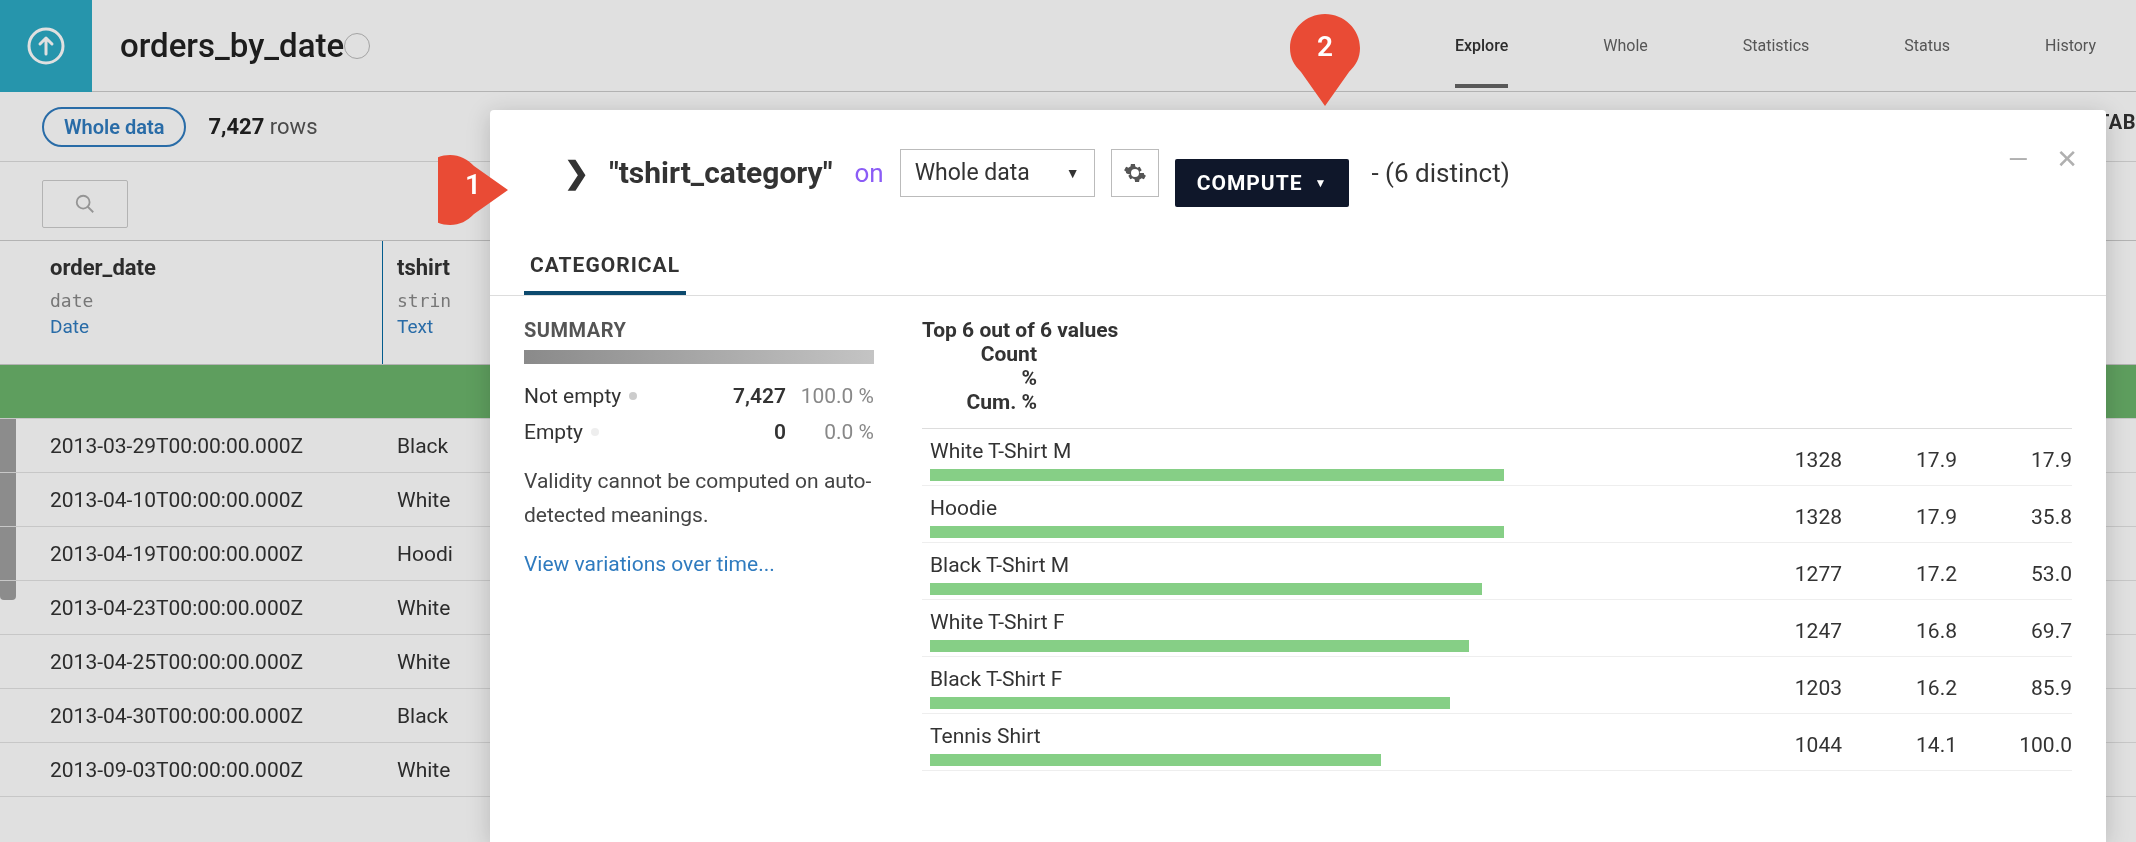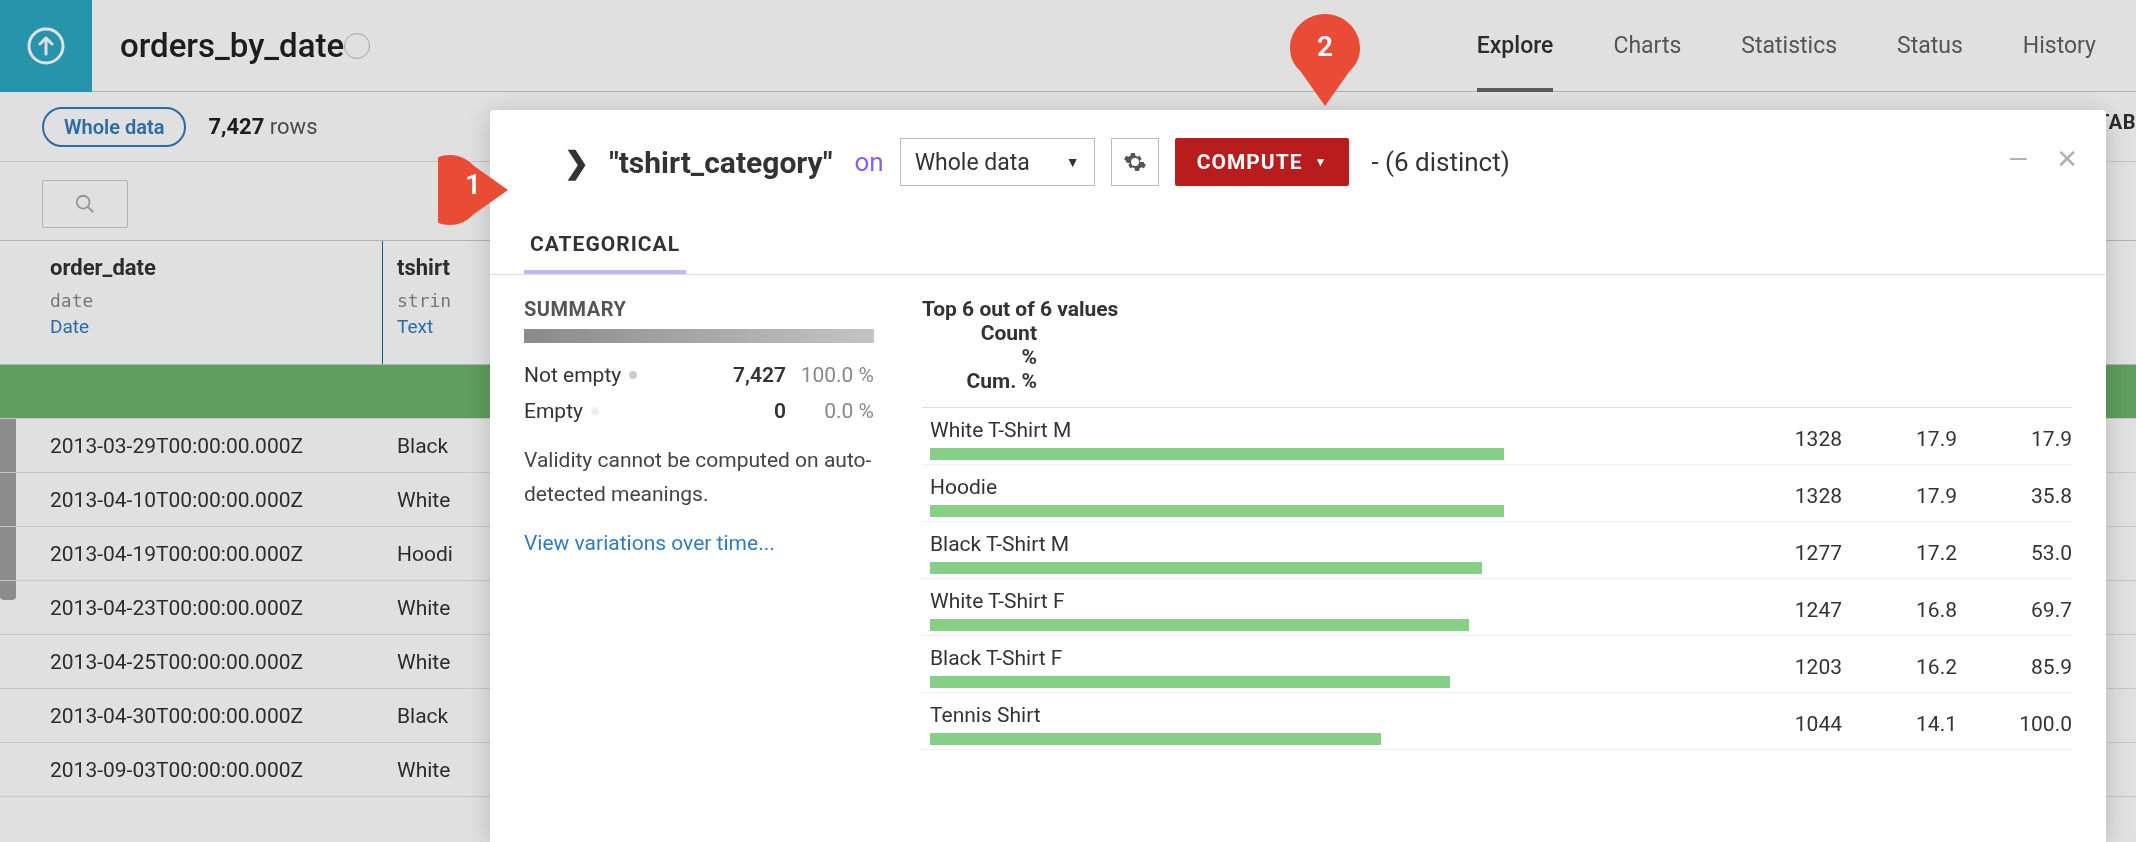--- a/index.html
+++ b/index.html
@@ -8,21 +8,21 @@
 
 .overlay { position: absolute; inset: 0; background: rgba(0,0,0,0.12); pointer-events: none; z-index: 5; }
 
 
 .header { display: flex; align-items: center; height: 92px; border-bottom: 1px solid #ccc; position: relative; z-index: 1; }
 .logo { width: 92px; height: 92px; background: #2caac4; display:flex; align-items:center; justify-content:center; }
 .logo svg { width: 48px; height: 48px; }
 .hdr-title { font-size: 33px; font-weight: 500; color: #222; margin-left: 28px; flex: 0 0 auto; display:flex; align-items:center; }
 .title-icon { width:26px; height:26px; border:1.5px solid #bbb; border-radius:50%; display:inline-block; position:relative; }
 .spacer { flex:1; }
-.topnav { display:flex; gap: 60px; margin-right: 40px; font-size: 23px; color:#626262; }
+.topnav { display:flex; gap: 95px; margin-right: 40px; font-size: 16px; color:#626262; }
 .topnav .active { color:#333; font-weight:500; position:relative; }
 .topnav .active::after { content:""; position:absolute; left:0; right:0; bottom:-33px; height:4px; background:#666; }
 
 
 .subhdr { height: 70px; display:flex; align-items:center; padding-left: 42px; border-bottom:1px solid #ddd; position:relative; z-index:1; }
 .pill { border:2px solid #2f7bbf; color:#2f7bbf; font-weight:600; font-size:20px; padding:6px 20px; border-radius:24px; }
 .rowcount { margin-left: 22px; font-size:22px; color:#555; }
 .rowcount b { font-weight:700; color:#222; }
 .tab-label { position:absolute; right: 0; top: 18px; font-size:20px; font-weight:700; color:#333; padding-right:0; letter-spacing:0.5px; }
 
@@ -46,26 +46,26 @@
 
 
 .panel { position:absolute; z-index:10; left: 490px; right: 30px; top: 110px; bottom:0; background:#fff; box-shadow: 0 4px 24px rgba(0,0,0,0.18); border-radius:4px 4px 0 0; overflow:hidden; }
 .panel-hdr { display:flex; align-items:center; padding: 28px 34px 20px 74px; gap: 16px; font-size:28px; color:#333; }
 .panel-hdr .chev { font-size:30px; font-weight:900; margin-right:4px; }
 .col-title { font-size:30px; font-weight:700; }
 .on-lbl { font-size:26px; color:#8b5cf6; margin-left:6px; }
 .dd { height:48px; border:1px solid #bbb; background:#fff; display:flex; align-items:center; padding:0 14px; font-size:23px; gap:36px; }
 .dd .tri { font-size:14px; }
 .gear { width:48px; height:48px; border:1px solid #bbb; display:flex; align-items:center; justify-content:center; font-size:24px; color:#555; }
-.compute { height:48px; background:#b91c1c; color:#fff; font-weight:700; font-size:21px; letter-spacing:1px; padding:0 22px; display:flex; align-items:center; gap:12px; border-radius:2px; }
+.compute { height:48px; background:#0f172a; color:#fff; font-weight:700; font-size:21px; letter-spacing:1px; padding:0 22px; display:flex; align-items:center; gap:12px; border-radius:2px;margin-top:21px; }
 .compute .tri { font-size:12px; }
 .distinct { font-size:26px; color:#333; margin-left:6px; }
 .panel-ctrls { position:absolute; right:28px; top:34px; display:flex; gap:28px; color:#b0b0b0; font-size:26px; }
 
-.cat-tab { margin: 18px 0 0 34px; font-size:21px; font-weight:700; letter-spacing:1px; color:#333; padding:8px 6px 14px 6px; border-bottom:4px solid #c4b5fd; display:inline-block; }
+.cat-tab { margin: 18px 0 0 34px; font-size:21px; font-weight:700; letter-spacing:1px; color:#333; padding:8px 6px 14px 6px; border-bottom:4px solid #0c4a6e; display:inline-block; }
 .divider { height:1px; background:#ddd; margin-left:0; }
 
 .body { display:flex; padding: 22px 34px 0 34px; gap: 48px; }
 .summary { width: 350px; flex:0 0 350px; }
 .sumtitle { font-size:20px; font-weight:700; color:#555; letter-spacing:0.5px; margin-bottom:8px; }
 .sumbar { height:14px; background: linear-gradient(to right, #8a8a8a, #c4c4c4); margin-bottom:14px; }
 .sumrow { display:flex; align-items:center; font-size:21px; color:#333; gap:8px; line-height:36px; }
 .sumrow .dot { width:8px; height:8px; background:#ccc; border-radius:50%; display:inline-block; }
 .sumrow.empty .dot { background:#eee; }
 .sumrow .val { margin-left:auto; font-weight:600; color:#333; }
@@ -99,21 +99,21 @@
         <path d="M24 32 V16 M24 16 l-6 6 M24 16 l6 6" stroke="#fff" stroke-width="3" fill="none" stroke-linecap="round" stroke-linejoin="round"></path>
       </svg>
   </div>
   <div class="hdr-title">
     <span>orders_by_date</span>
     <span class="title-icon"></span>
   </div>
   <div class="spacer"></div>
   <div class="topnav">
     <span class="active">Explore</span>
-    <span>Charts</span>
+    <span>Whole</span>
     <span>Statistics</span>
     <span>Status</span>
     <span>History</span>
   </div>
 </div>
 
 <div class="subhdr">
   <span class="pill">Whole data</span>
   <span class="rowcount"><b>7,427</b> <span>rows</span></span>
   <span class="tab-label">▦ <span>TAB</span></span>

